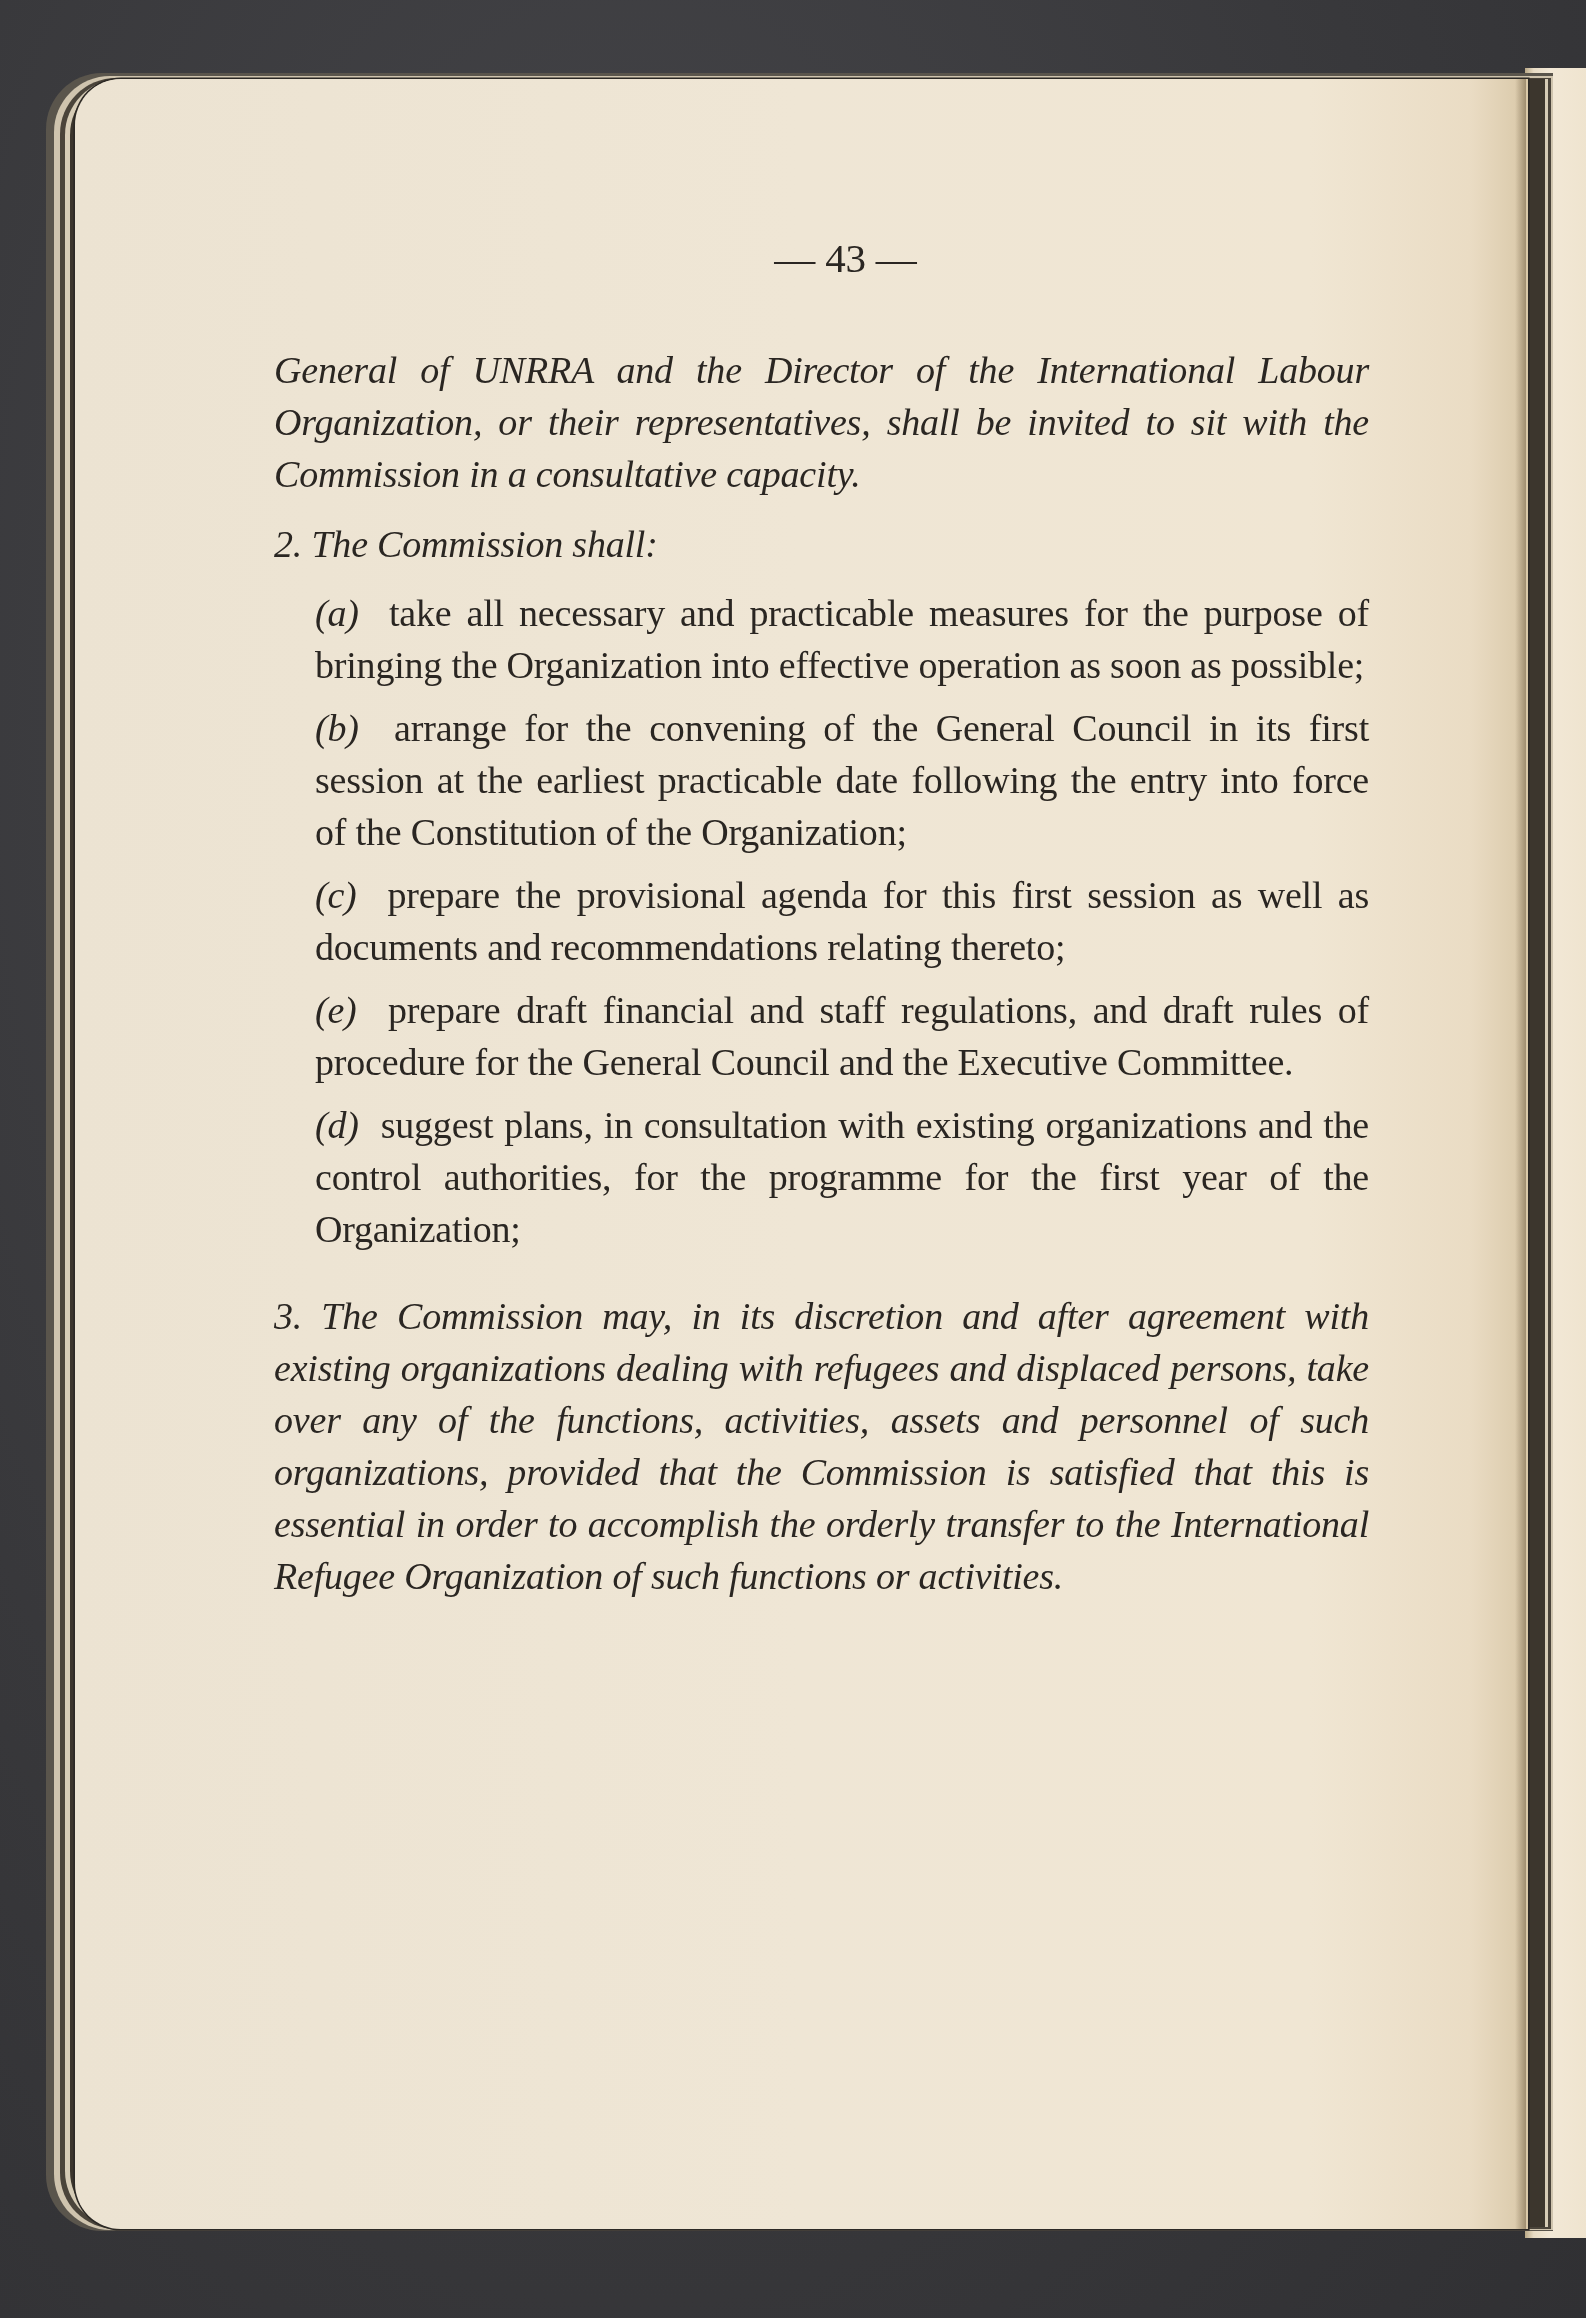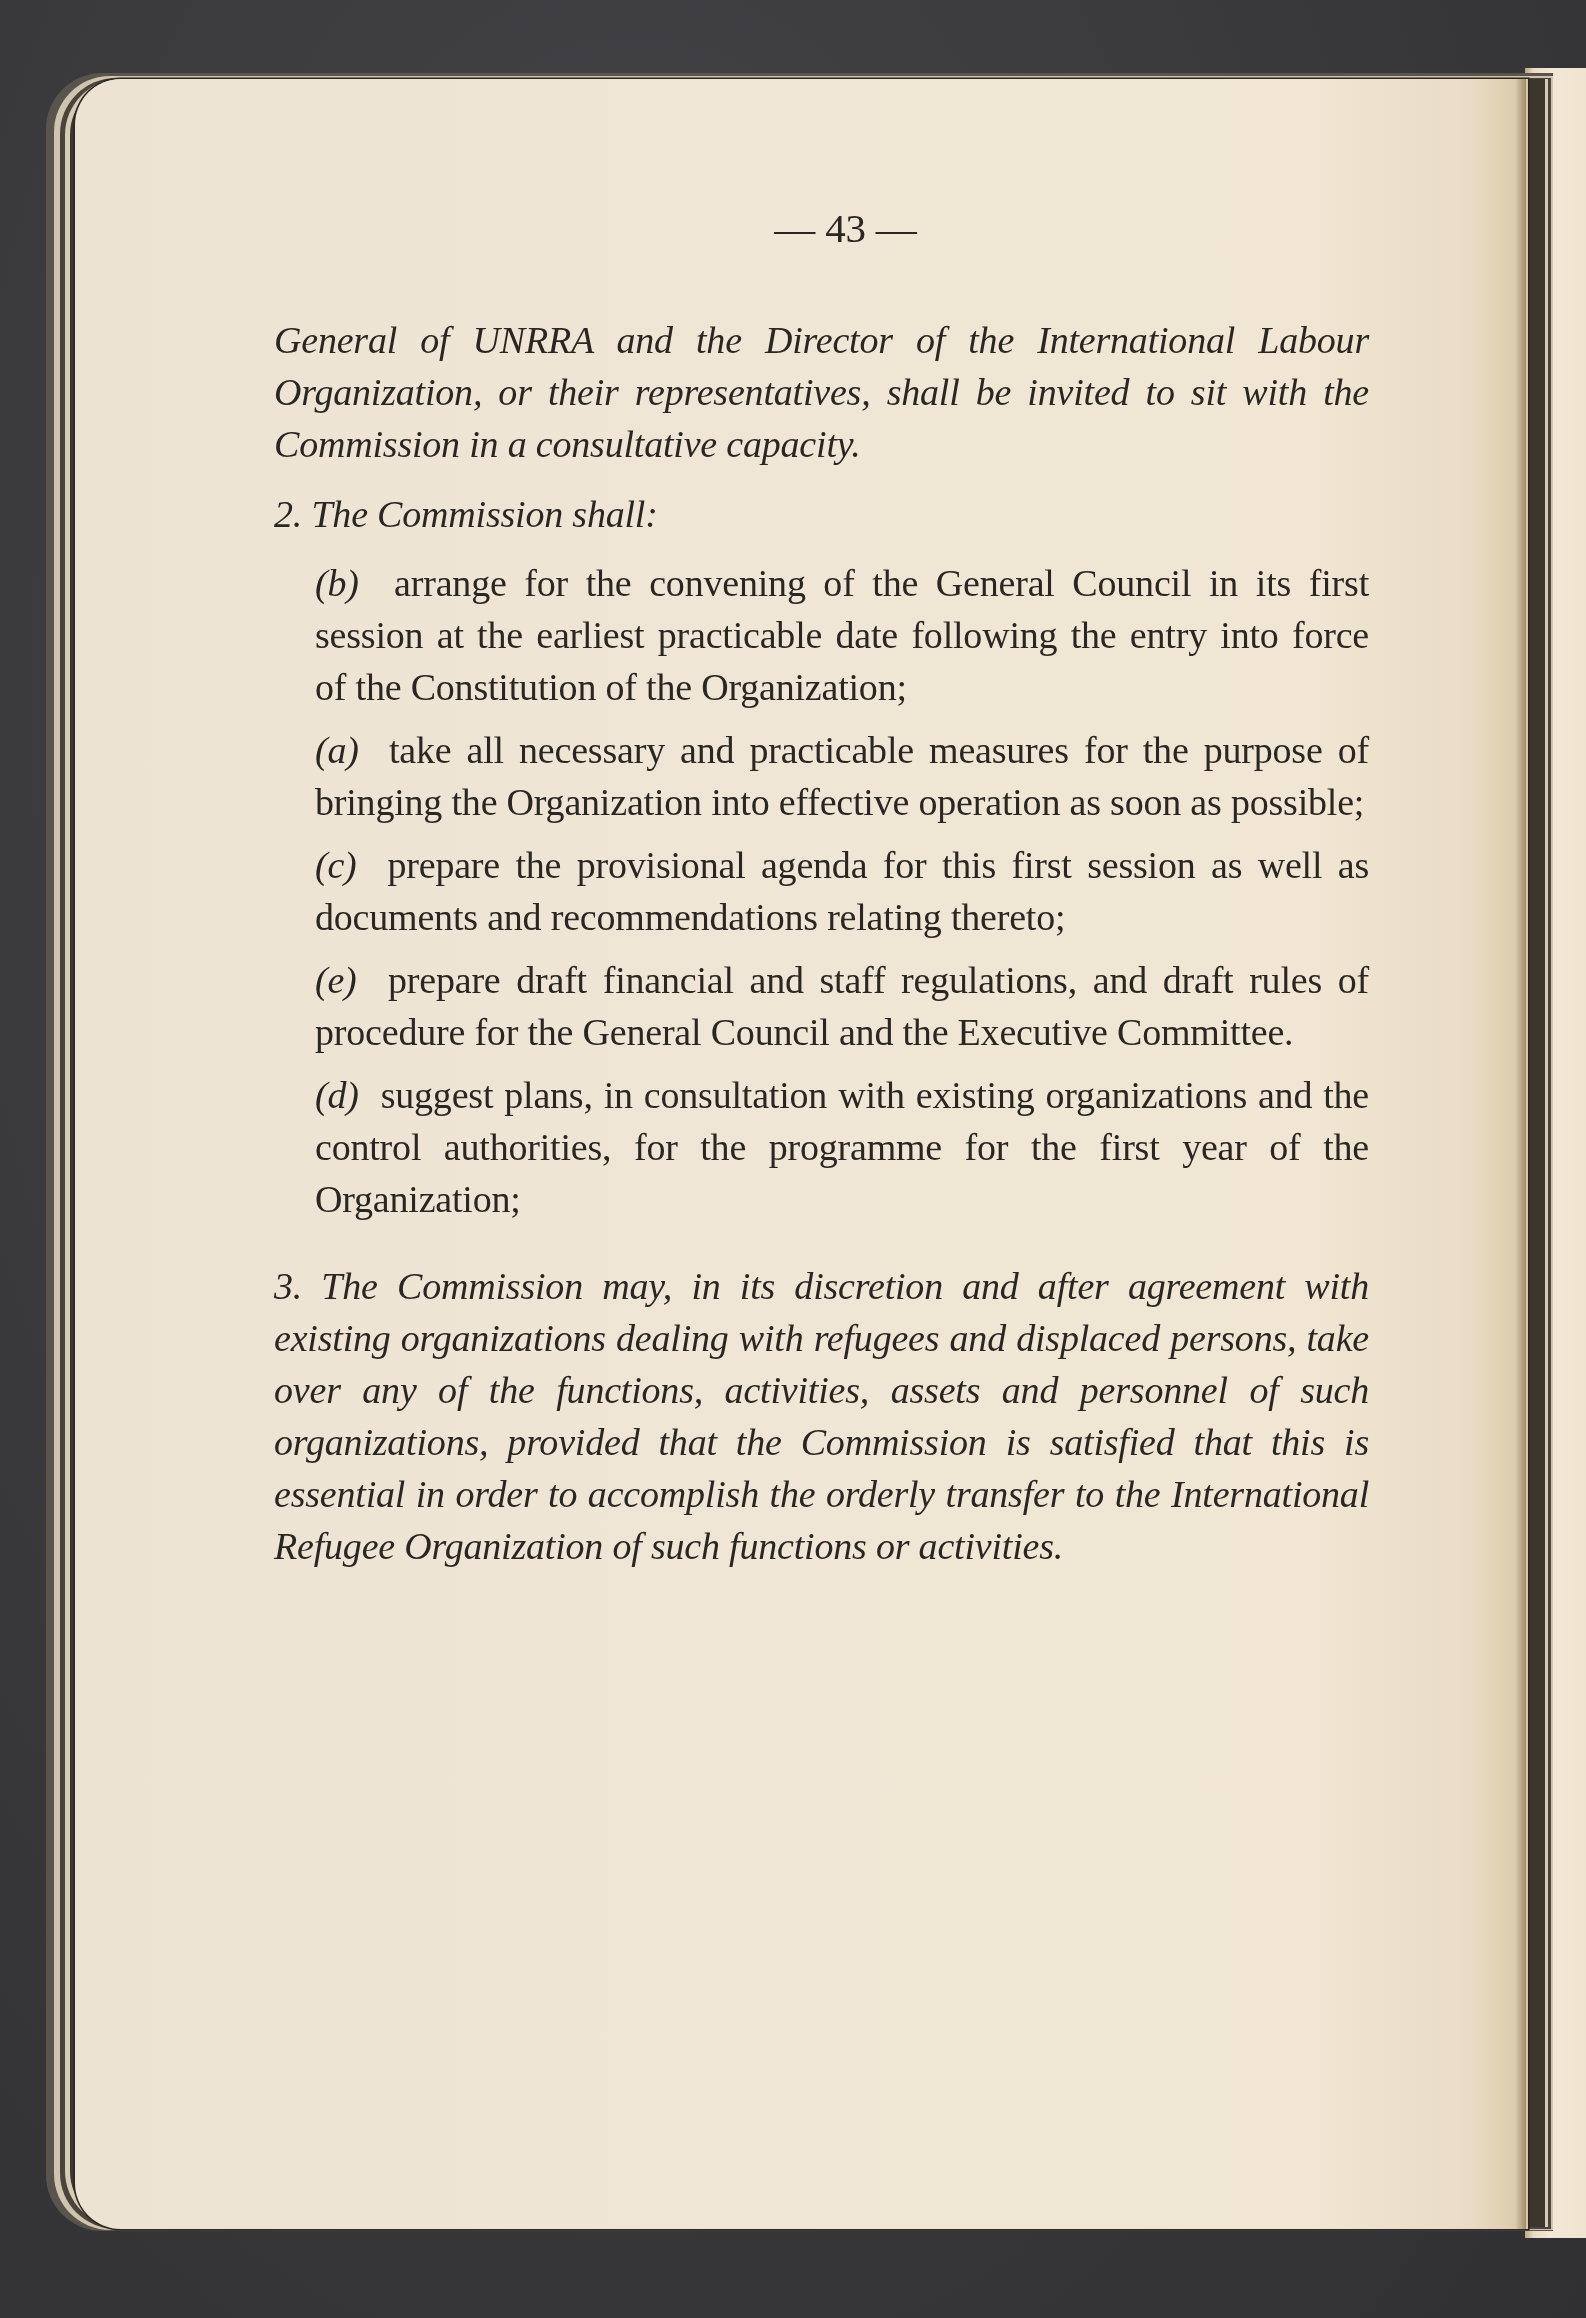--- a/index.html
+++ b/index.html
@@ -30,21 +30,21 @@
   .next-page {
     position: absolute; left: 1525px; top: 68px; width: 62px; height: 2170px;
     background: linear-gradient(90deg, #b9a887 0%, #e8dcc5 14%, #f2e8d6 40%, #efe4cf 100%);
   }
   .spine-shadow {
     position: absolute; left: 1515px; top: 79px; width: 11px; height: 2150px;
     background: linear-gradient(90deg, rgba(120,100,70,0) 0%, rgba(110,92,64,0.55) 100%);
   }
 
   .content {
-    position: absolute; left: 274px; top: 204px; width: 1095px;
+    position: absolute; left: 274px; top: 234px; width: 1095px;
     color: #2a2622;
     font-size: 38px; line-height: 52px;
     text-align: justify;
     font-weight: normal;
     letter-spacing: -0.2px;
   }
   .page-number {
     text-align: center; font-size: 41px; line-height: 48px;
     margin: 0 0 62px 0; padding-left: 48px;
   }
@@ -71,26 +71,26 @@
 <div class="spine-shadow"></div>
 
 <div class="content">
   <div class="page-number">— 43 —</div>
 
   <p class="para-first">General of UNRRA and the Director of the International Labour Organization, or their representatives, shall be invited to sit with the Commission in a consultative capacity.</p>
 
   <p class="para-num">2.  The Commission shall:</p>
 
   <div class="item">
+    <span class="label">(a)</span>&nbsp;
+    <span>take all necessary and practicable measures for the purpose of bringing the Organization into effective operation as soon as possible;</span>
+  </div>
+  <div class="item">
     <span class="label">(b)</span>&nbsp;
     <span>arrange for the convening of the General Council in its first session at the earliest practicable date following the entry into force of the Constitution of the Organization;</span>
-  </div>
-  <div class="item">
-    <span class="label">(a)</span>&nbsp;
-    <span>take all necessary and practicable measures for the purpose of bringing the Organization into effective operation as soon as possible;</span>
   </div>
   <div class="item">
     <span class="label">(c)</span>&nbsp;
     <span>prepare the provisional agenda for this first session as well as documents and recommendations relating thereto;</span>
   </div>
   <div class="item">
     <span class="label">(e)</span>&nbsp;
     <span>prepare draft financial and staff regulations, and draft rules of procedure for the General Council and the Executive Committee.</span>
   </div>
   <div class="item">

